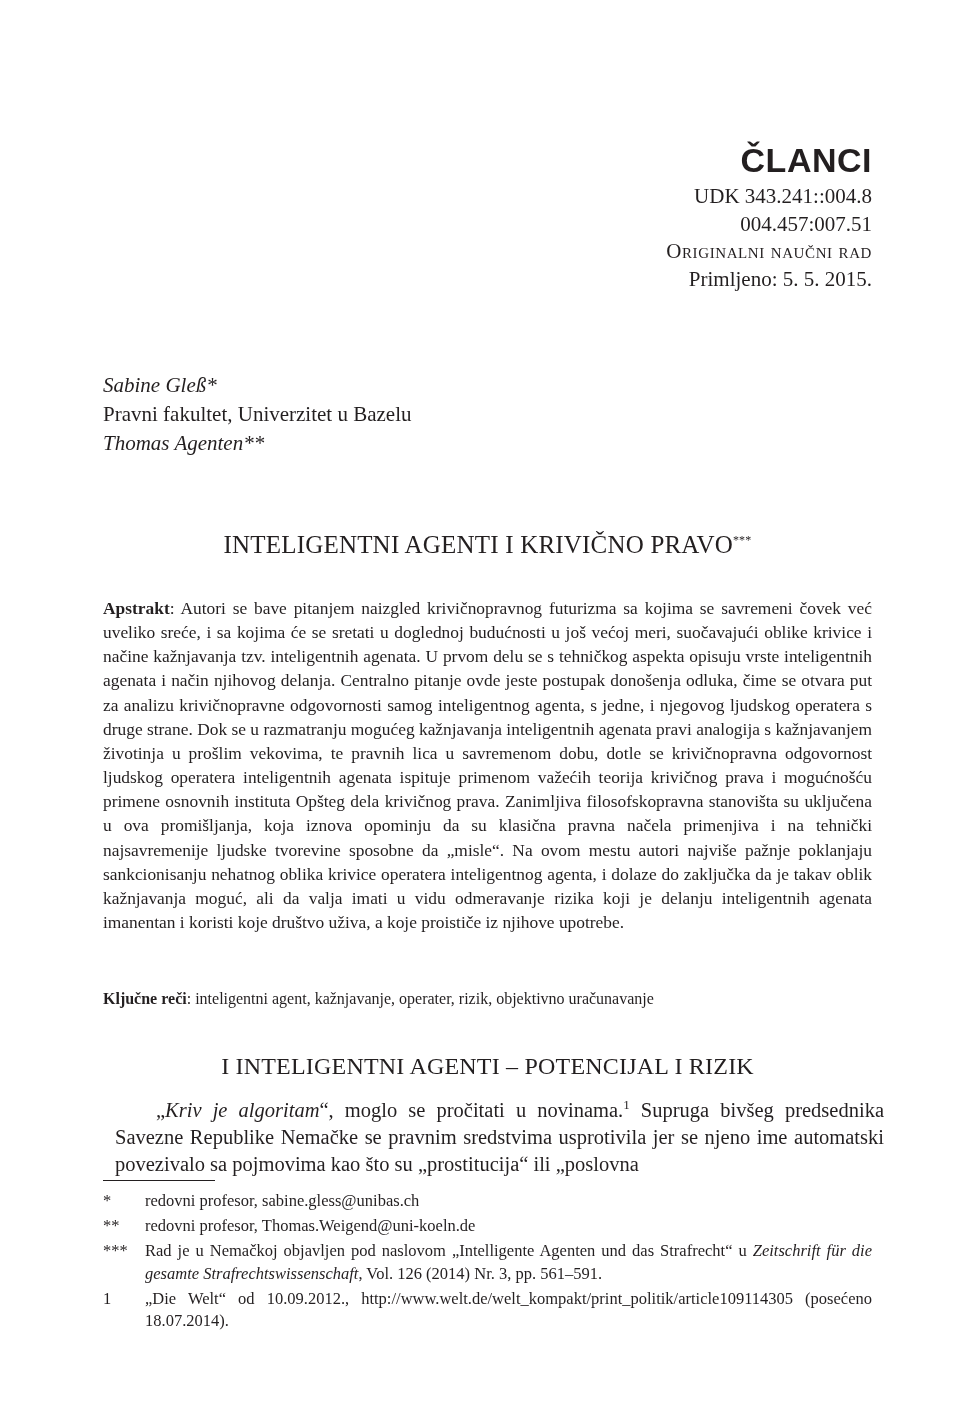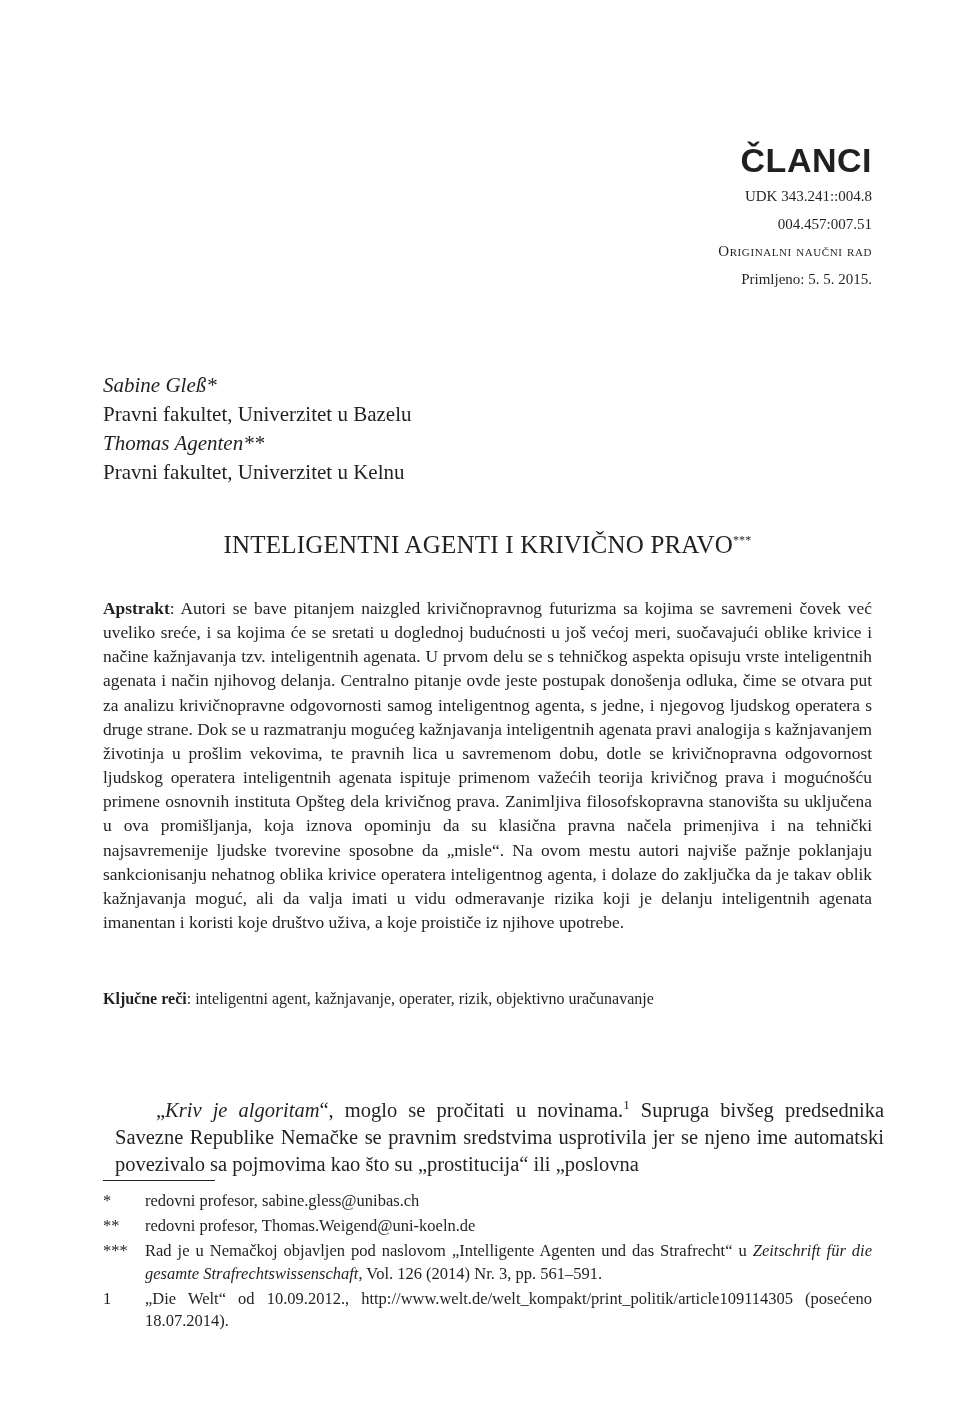--- a/index.html
+++ b/index.html
@@ -31,21 +31,21 @@
     }
     .section-label {
       font-family: "Liberation Sans", "DejaVu Sans", sans-serif;
       font-weight: bold;
       font-size: 34px;
       line-height: 40px;
       letter-spacing: 0.5px;
       margin-bottom: 3px;
     }
     .meta-line {
-      font-size: 15px;
+      font-size: 21px;
       line-height: 27.5px;
     }
     .meta-line.smallcaps {
       font-variant: small-caps;
       letter-spacing: 0.6px;
     }
     
     .authors {
       position: absolute;
       left: 0;
@@ -165,35 +165,35 @@
     <div class="meta-line">UDK 343.241::004.8</div>
     <div class="meta-line">004.457:007.51</div>
     <div class="meta-line smallcaps">Originalni naučni rad</div>
     <div class="meta-line">Primljeno: 5. 5. 2015.</div>
   </div>
 
   <div class="authors">
     <div class="name">Sabine Gleß*</div>
     <div>Pravni fakultet, Univerzitet u Bazelu</div>
     <div class="name">Thomas Agenten**</div>
-    <div>Pravni fakultet, Univerzitet u Kelnu</div>
   </div>
 
   <div class="article-title">
     <span>INTELIGENTNI AGENTI I KRIVIČNO PRAVO</span><sup>***</sup>
   </div>
 
   <div class="abstract">
     <b>Apstrakt</b><span>: Autori se bave pitanjem naizgled krivičnopravnog futurizma sa kojima se savreme­ni čovek već uveliko sreće, i sa kojima će se sretati u doglednoj budućnosti u još većoj meri, suočavajući oblike krivice i načine kažnjavanja tzv. inteligentnih agenata. U prvom delu se s tehničkog aspekta opisuju vrste inteligentnih agenata i način njihovog delanja. Centralno pitanje ovde jeste postupak donošenja odluka, čime se otvara put za analizu krivičnoprav­ne odgovornosti samog inteligentnog agenta, s jedne, i njegovog ljudskog operatera s druge strane. Dok se u razmatranju mogućeg kažnjavanja inteligentnih agenata pravi analogija s kažnjavanjem životinja u prošlim vekovima, te pravnih lica u savremenom dobu, dotle se krivičnopravna odgovornost ljudskog operatera inteligentnih agenata ispituje primenom va­žećih teorija krivičnog prava i mogućnošću primene osnovnih instituta Opšteg dela krivičnog prava. Zanimljiva filosofskopravna stanovišta su uključena u ova promišljanja, koja iznova opominju da su klasična pravna načela primenjiva i na tehnički najsavremenije ljudske tvo­revine sposobne da „misle“. Na ovom mestu autori najviše pažnje poklanjaju sankcionisanju nehatnog oblika krivice operatera inteligentnog agenta, i dolaze do zaključka da je takav oblik kažnjavanja moguć, ali da valja imati u vidu odmeravanje rizika koji je delanju inteligentnih agenata imanentan i koristi koje društvo uživa, a koje proističe iz njihove upotrebe.</span>
   </div>
 
   <div class="keywords">
     <b>Ključne reči</b><span>: inteligentni agent, kažnjavanje, operater, rizik, objektivno uračunavanje</span>
   </div>
 
+  <div class="section-heading">I INTELIGENTNI AGENTI – POTENCIJAL I RIZIK</div>
 
   <div class="body-text"><span>„</span><i>Kriv je algoritam</i><span>“, moglo se pročitati u novinama.</span><sup>1</sup><span> Supruga bivšeg predsed­nika Savezne Republike Nemačke se pravnim sredstvima usprotivila jer se njeno ime automatski povezivalo sa pojmovima kao što su „prostitucija“ ili „poslovna</span></div>
 
   <div class="footnote-rule"></div>
 
   <div class="footnotes">
     <div class="fn">
       <span class="fn-mark">*</span>
       <span class="fn-text">redovni profesor, sabine.gless@unibas.ch</span>
     </div>

